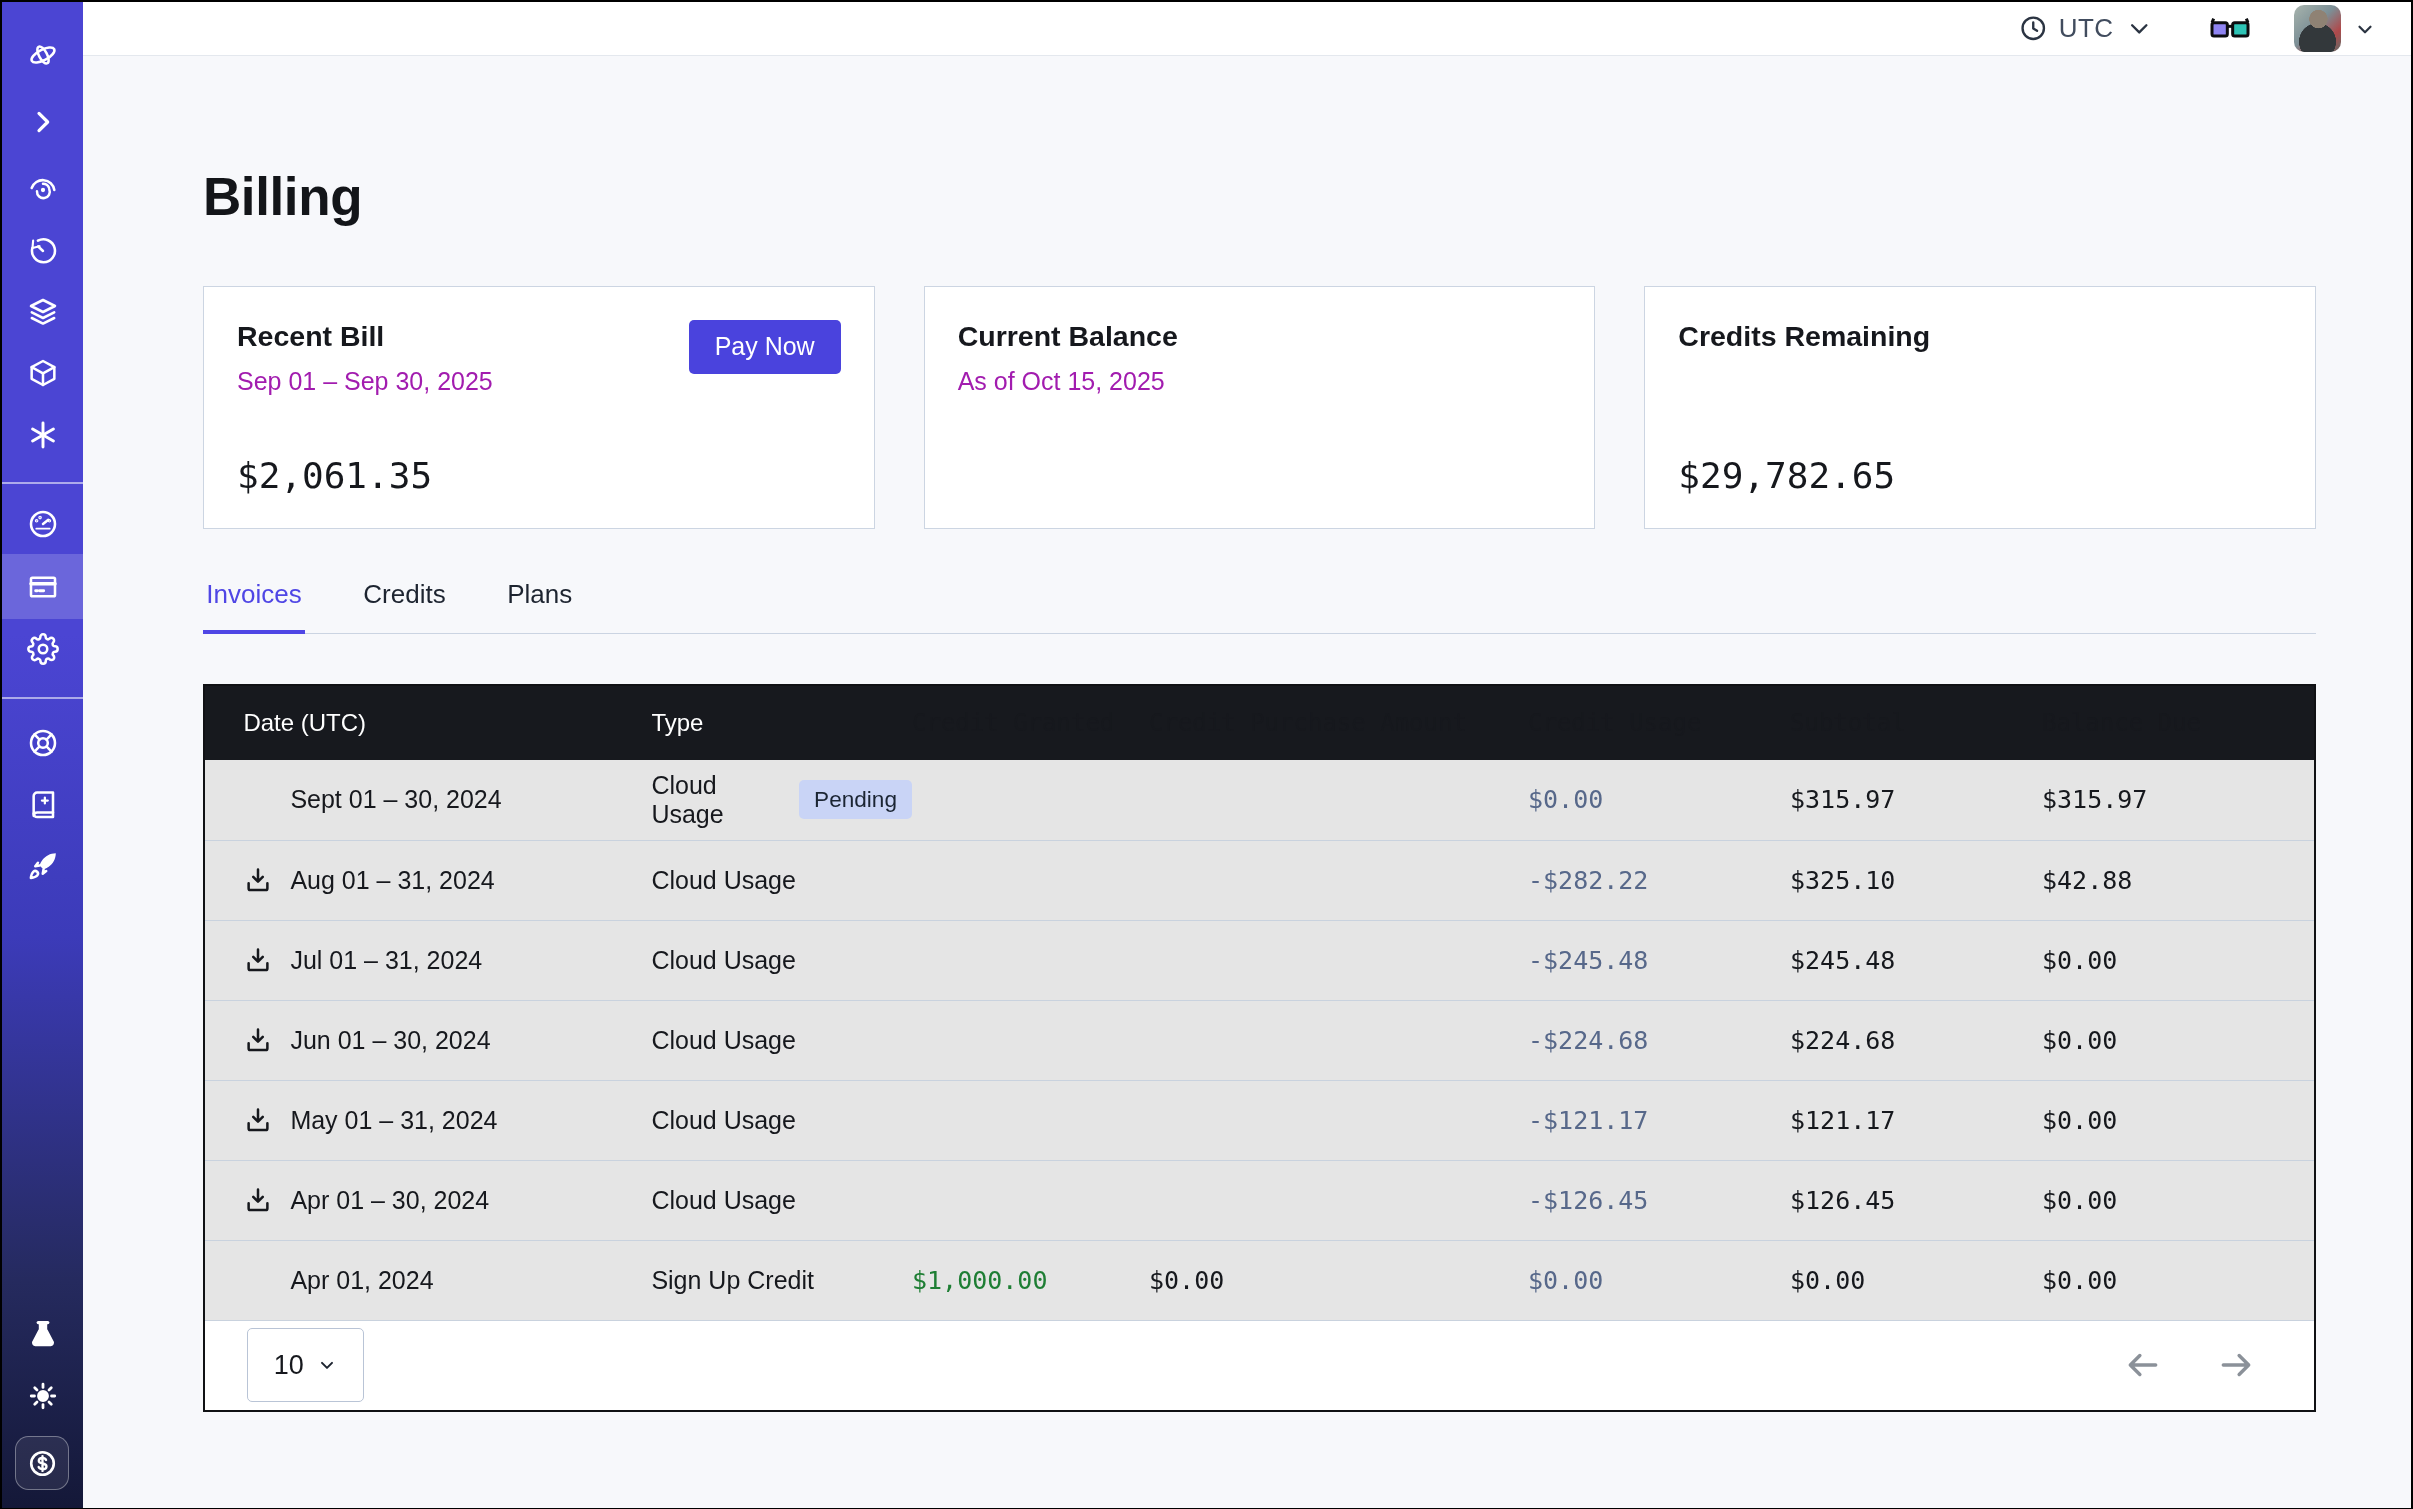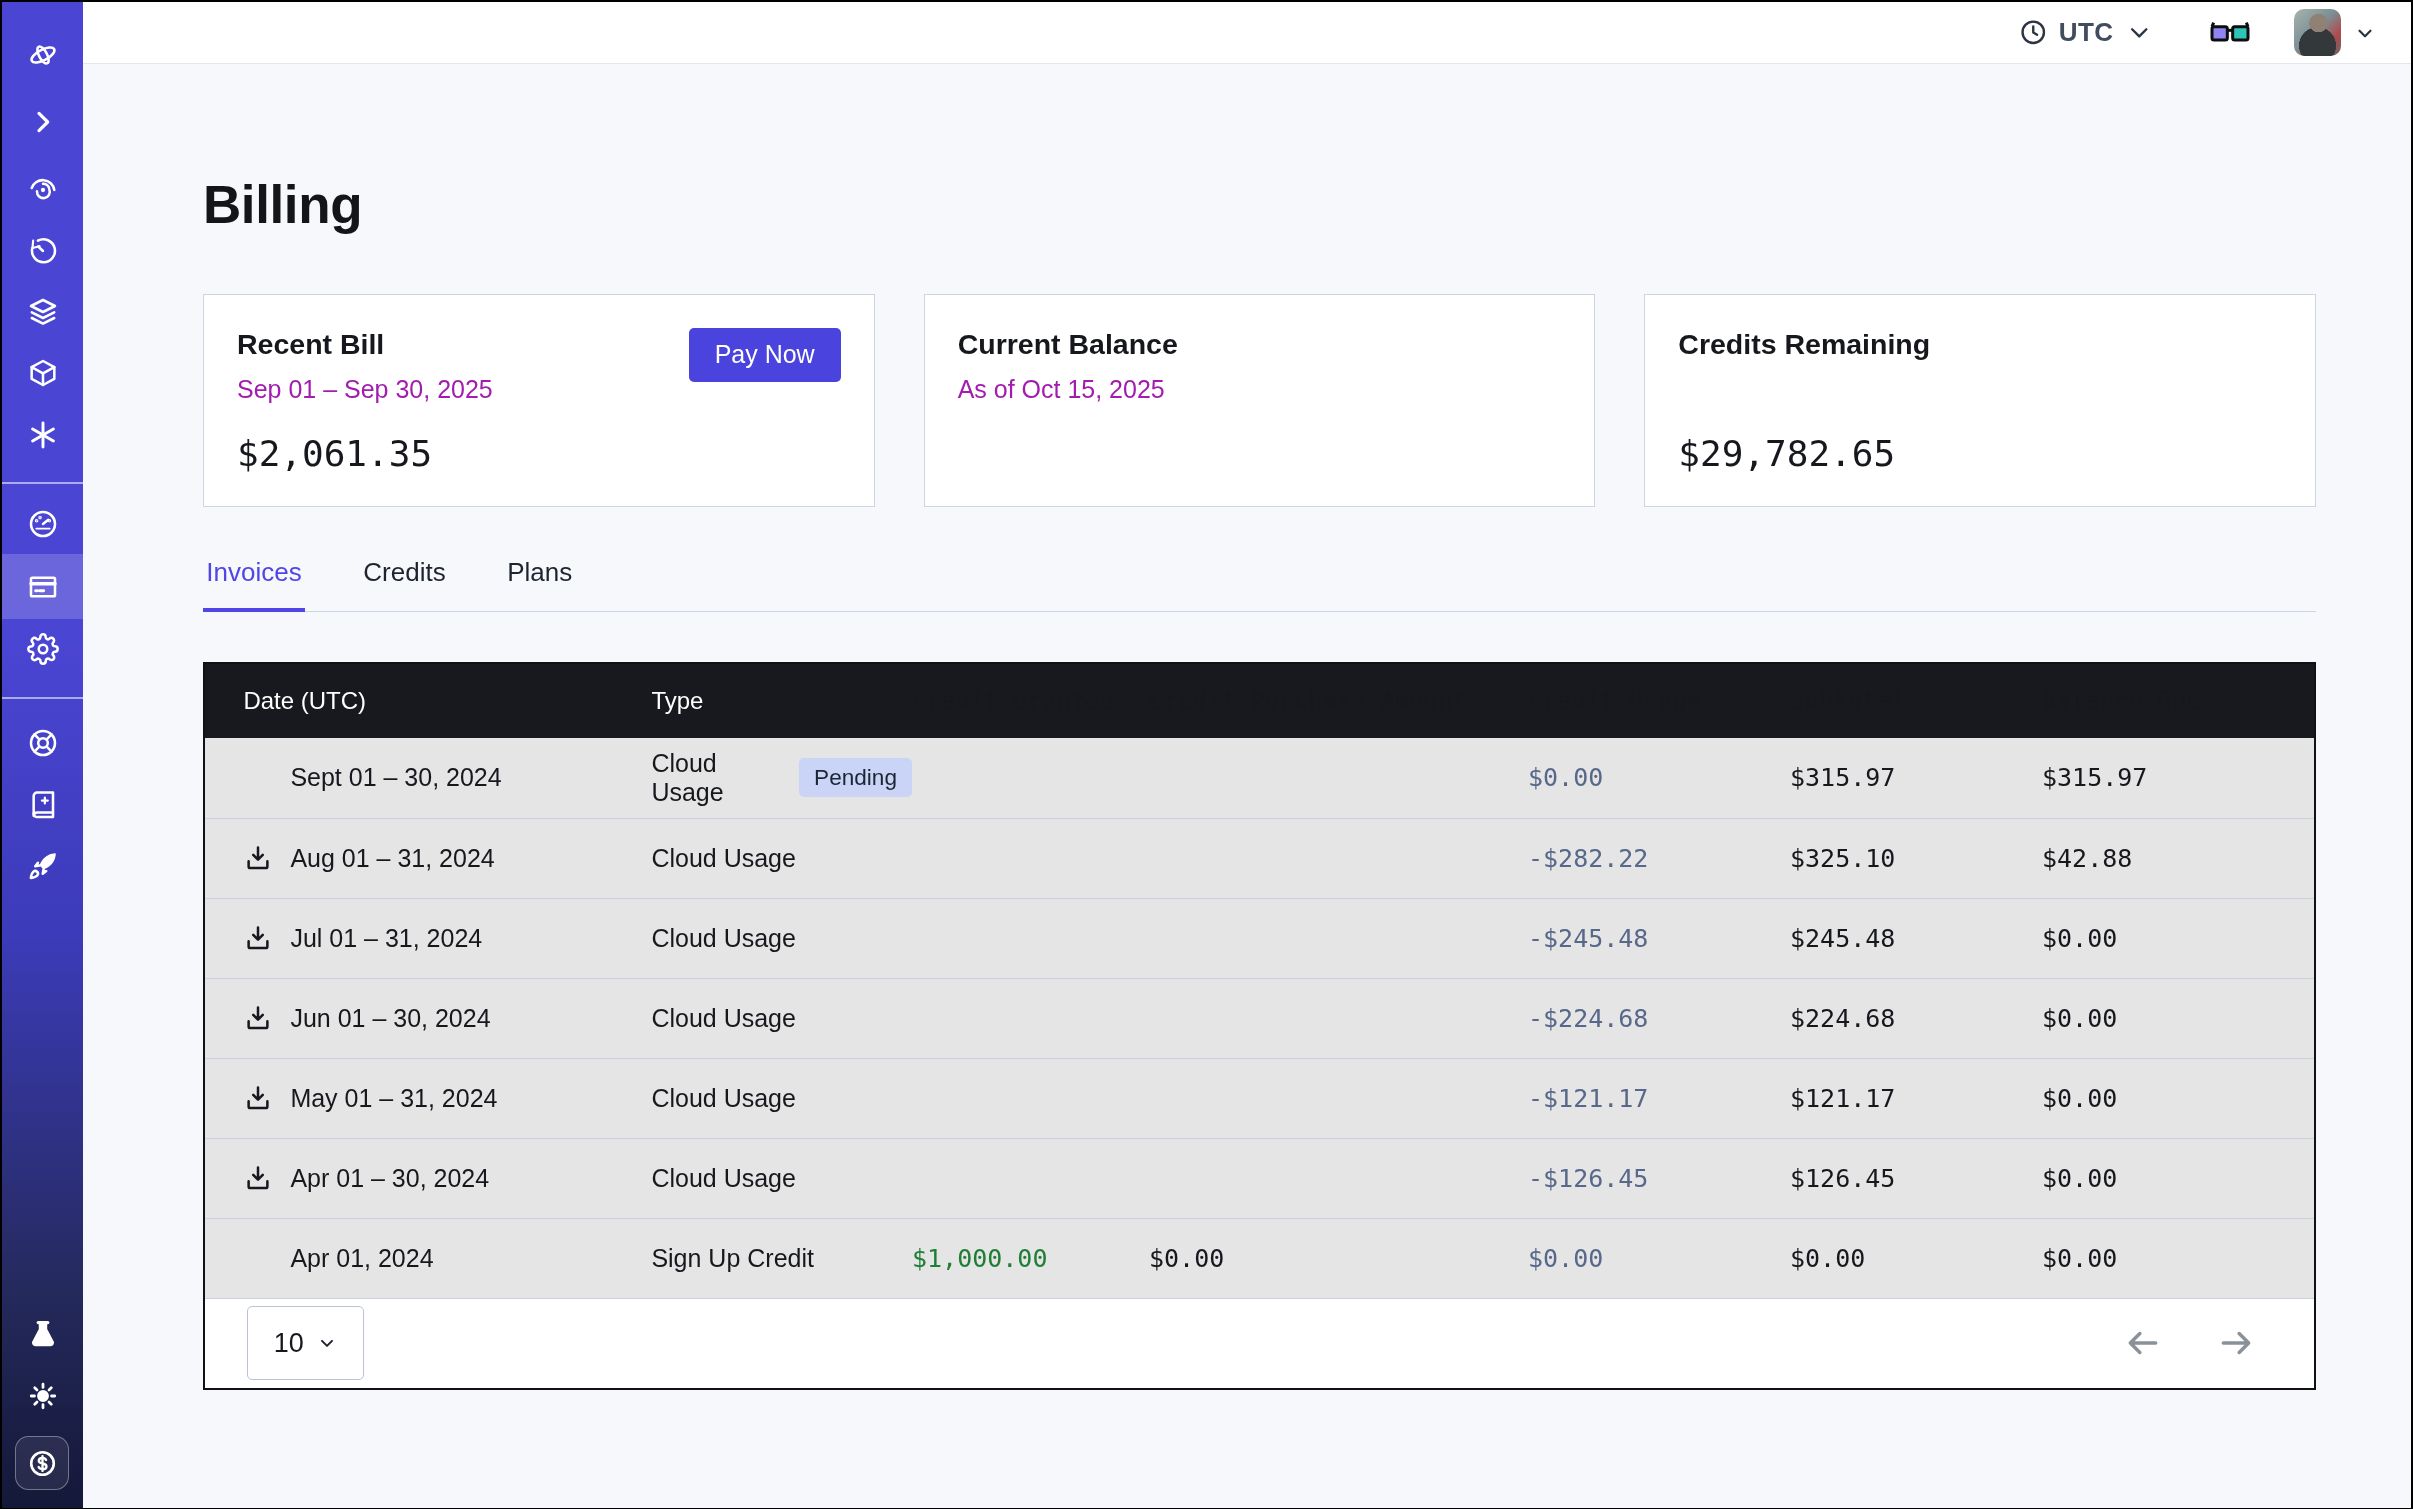--- a/index.html
+++ b/index.html
@@ -29,43 +29,43 @@
   .side-divider { position:absolute; left:0; width:100%; height:1.7px; background:rgba(255,255,255,0.55); }
   .dollar-badge {
     position:absolute; left:13.4px; top:1434px; width:54px; height:54px;
     border:1.7px solid rgba(255,255,255,0.35); background:rgba(255,255,255,0.08);
     border-radius:13.4px; display:flex; align-items:center; justify-content:center; cursor:pointer;
   }
   .dollar-badge svg { width:33px; height:33px; stroke:#fff; fill:none; stroke-width:1.9; stroke-linecap:round; }
   
   .main { flex:1; display:flex; flex-direction:column; min-width:0; }
   .topbar {
-    height:62px; background:#fff; border-bottom:1.7px solid #e4e8ee;
+    height:54px; background:#fff; border-bottom:1.7px solid #e4e8ee;
     display:flex; align-items:center; justify-content:flex-end;
-    padding-right:35px; flex-shrink:0;font-weight:bold;
+    padding-right:35px; flex-shrink:0;
   }
   .tz-group { display:flex; align-items:center; gap:11.7px; cursor:pointer; }
   .tz-group svg { width:28.5px; height:28.5px; stroke:#2b3442; fill:none; stroke-width:2; stroke-linecap:round; stroke-linejoin:round; }
   .tz-label { font-size:26px; color:#414c5e; letter-spacing:0.4px; }
   .chev { width:22px; height:22px; stroke:#2b3442; fill:none; stroke-width:2.4; stroke-linecap:round; stroke-linejoin:round; }
   .glasses { margin-left:54px; cursor:pointer; display:flex; align-items:center; }
   .avatar-group { margin-left:42px; display:flex; align-items:center; gap:13.4px; cursor:pointer; }
   .avatar {
     width:47px; height:47px; border-radius:10px;
     background:
       radial-gradient(circle at 52% 30%, #8f8274 0 22%, transparent 23%),
       radial-gradient(circle at 50% 78%, #33383b 0 42%, transparent 43%),
       linear-gradient(135deg,#a8b4ad 0%,#7c8f96 45%,#b0484a 75%,#5d6e6a 100%);
   }
   .content { padding:0 95px 0 120px; }
   .page-title { font-size:53px; font-weight:700; letter-spacing:-0.4px; margin-top:112px; line-height:1.1; color:#131519; }
   
   .cards { display:flex; gap:49px; margin-top:60px; }
   .card {
-    flex:1; height:213px; background:#fff; border:1.7px solid #ccd5e2;
+    flex:1; height:243px; background:#fff; border:1.7px solid #ccd5e2;
     padding:33px 33px 32px 33px; display:flex; flex-direction:column;
   }
   .card-top { display:flex; justify-content:space-between; align-items:flex-start; }
   .card-title { font-size:28.5px; font-weight:700; color:#16181d; }
   .card-subtitle { font-size:25px; color:#a21caf; margin-top:13.4px; min-height:28.5px; }
   .card-amount { font-family:"DejaVu Sans Mono", monospace; font-size:36px; color:#16181d; margin-top:auto; }
   .pay-btn {
     background:#4a43dd; color:#fff; border:none; border-radius:5px;
     font-size:25px; font-family:inherit; padding:14.2px 26px; cursor:pointer; line-height:1;
   }

